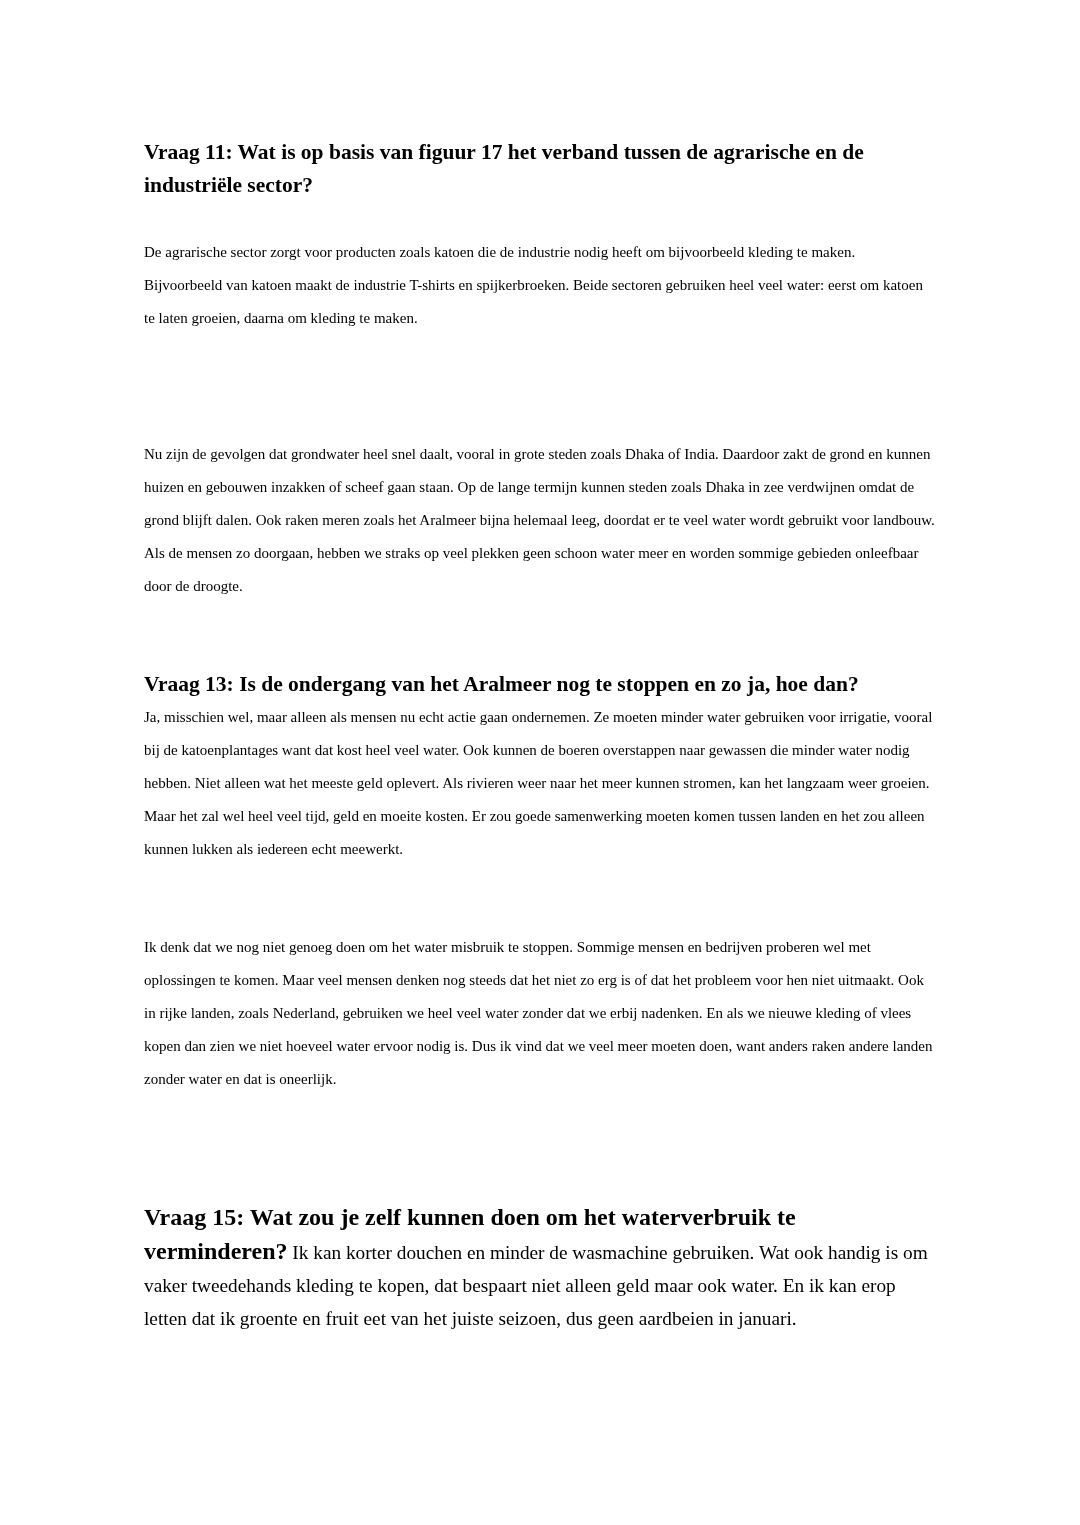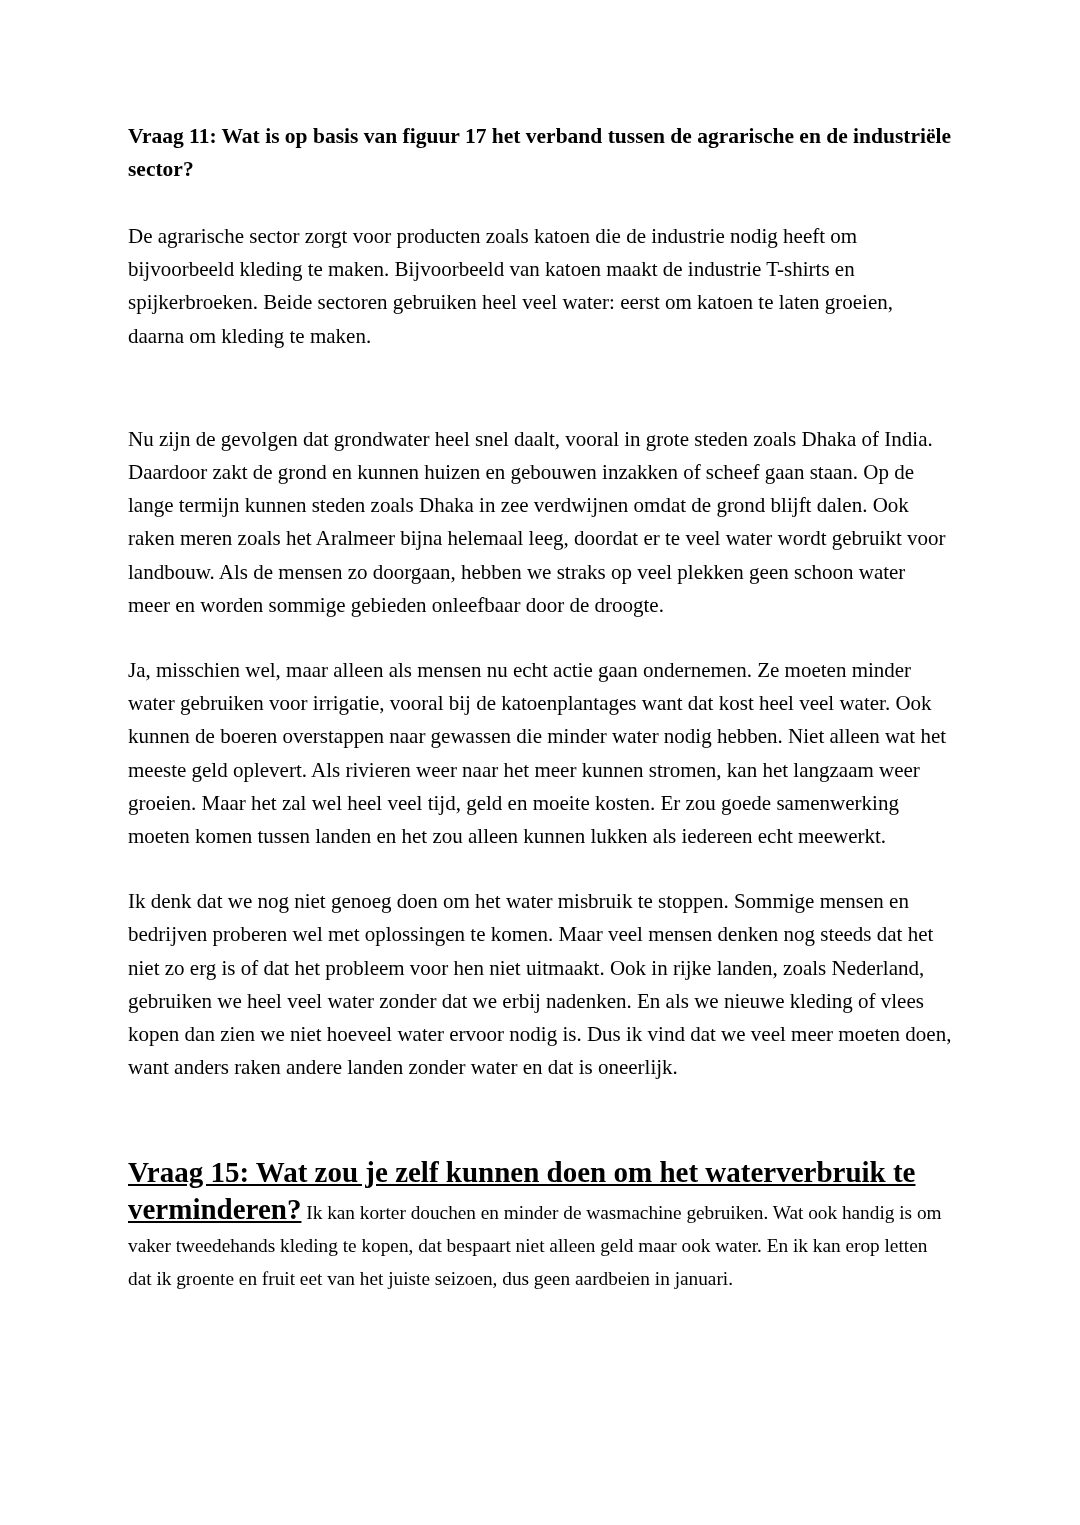--- a/index.html
+++ b/index.html
@@ -16,36 +16,36 @@
     box-sizing: border-box;
     overflow: hidden;
   }
   .content {
     position: absolute;
     left: 128px;
     top: 120px;
     width: 824px;
   }
   .qa-block {
-    margin: 0;
+    margin: 16px;
     padding: 0;
   }
   .q-heading {
     font-family: "Liberation Serif", "DejaVu Serif", serif;
     font-size: 21.5px;
     font-weight: bold;
     line-height: 33px;
     color: #000000;
     margin: 0;
     padding: 0;
     text-align: left;
   }
   .q-answer {
     font-family: "Liberation Serif", "DejaVu Serif", serif;
-    font-size: 21px;
+    font-size: 15px;
     font-weight: normal;
     line-height: 33.2px;
     color: #000000;
     margin: 0;
     padding: 0;
     text-align: left;
   }
   
   .gap-11 { height: 34px; }
   
@@ -58,23 +58,22 @@
   
   .q-inline {
     font-family: "Liberation Serif", "DejaVu Serif", serif;
     font-size: 19.3px;
     line-height: 33.2px;
     color: #000000;
     margin: 0;
     text-align: left;
   }
   .q-inline .lead {
-    font-size: 29px;
+    font-size: 24px;
     font-weight: bold;
-    text-decoration: underline;
   }
 </style>
 </head>
 <body>
 
 <div class="page">
   <div class="content">
 
     <div class="qa-block">
       <p class="q-heading">Vraag 11: Wat is op basis van figuur 17 het verband tussen de agrarische en de industriële sector?</p>
@@ -84,20 +83,21 @@
 
     <div class="gap-big"></div>
 
     <div class="qa-block">
       <p class="q-answer">Nu zijn de gevolgen dat grondwater heel snel daalt, vooral in grote steden zoals Dhaka of India. Daardoor zakt de grond en kunnen huizen en gebouwen inzakken of scheef gaan staan. Op de lange termijn kunnen steden zoals Dhaka in zee verdwijnen omdat de grond blijft dalen. Ook raken meren zoals het Aralmeer bijna helemaal leeg, doordat er te veel water wordt gebruikt voor landbouw. Als de mensen zo doorgaan, hebben we straks op veel plekken geen schoon water meer en worden sommige gebieden onleefbaar door de droogte.</p>
     </div>
 
     <div class="gap-small"></div>
 
     <div class="qa-block">
+      <p class="q-heading">Vraag 13: Is de ondergang van het Aralmeer nog te stoppen en zo ja, hoe dan?</p>
       <p class="q-answer">Ja, misschien wel, maar alleen als mensen nu echt actie gaan ondernemen. Ze moeten minder water gebruiken voor irrigatie, vooral bij de katoenplantages want dat kost heel veel water. Ook kunnen de boeren overstappen naar gewassen die minder water nodig hebben. Niet alleen wat het meeste geld oplevert. Als rivieren weer naar het meer kunnen stromen, kan het langzaam weer groeien. Maar het zal wel heel veel tijd, geld en moeite kosten. Er zou goede samenwerking moeten komen tussen landen en het zou alleen kunnen lukken als iedereen echt meewerkt.</p>
     </div>
 
     <div class="gap-small"></div>
 
     <div class="qa-block">
       <p class="q-answer">Ik denk dat we nog niet genoeg doen om het water misbruik te stoppen. Sommige mensen en bedrijven proberen wel met oplossingen te komen. Maar veel mensen denken nog steeds dat het niet zo erg is of dat het probleem voor hen niet uitmaakt. Ook in rijke landen, zoals Nederland, gebruiken we heel veel water zonder dat we erbij nadenken. En als we nieuwe kleding of vlees kopen dan zien we niet hoeveel water ervoor nodig is. Dus ik vind dat we veel meer moeten doen, want anders raken andere landen zonder water en dat is oneerlijk.</p>
     </div>
 
     <div class="gap-big-2"></div>

